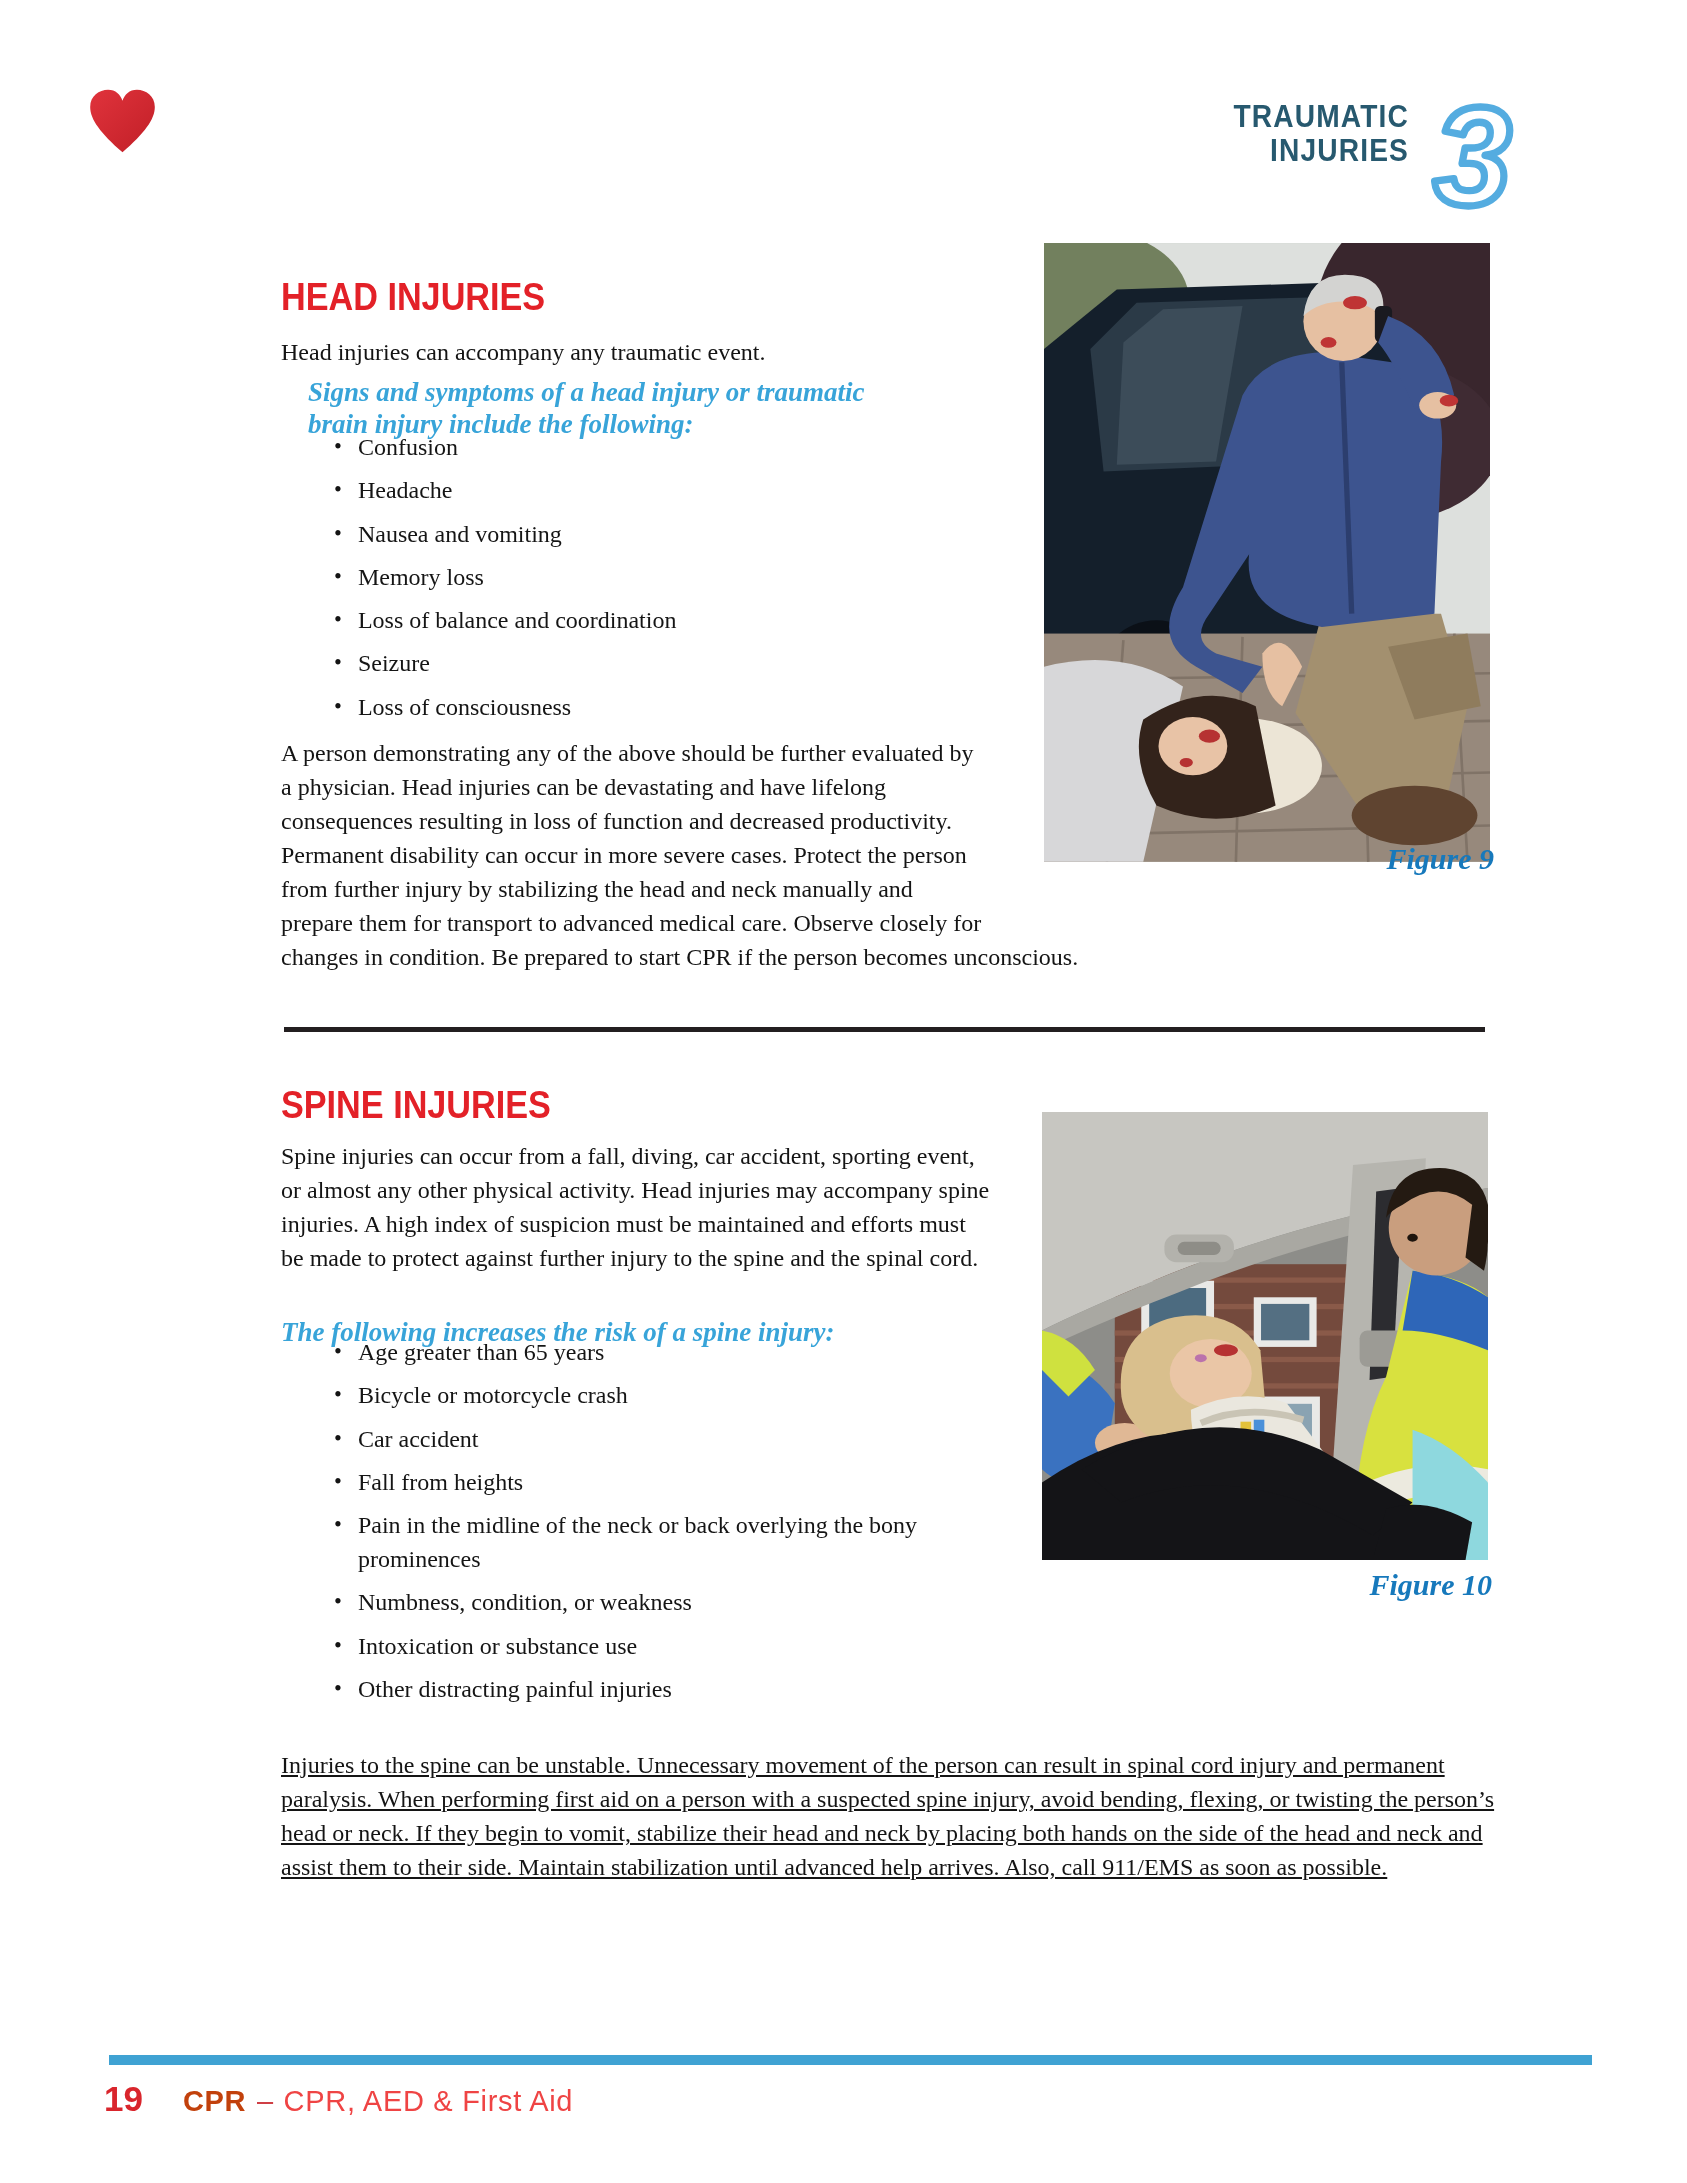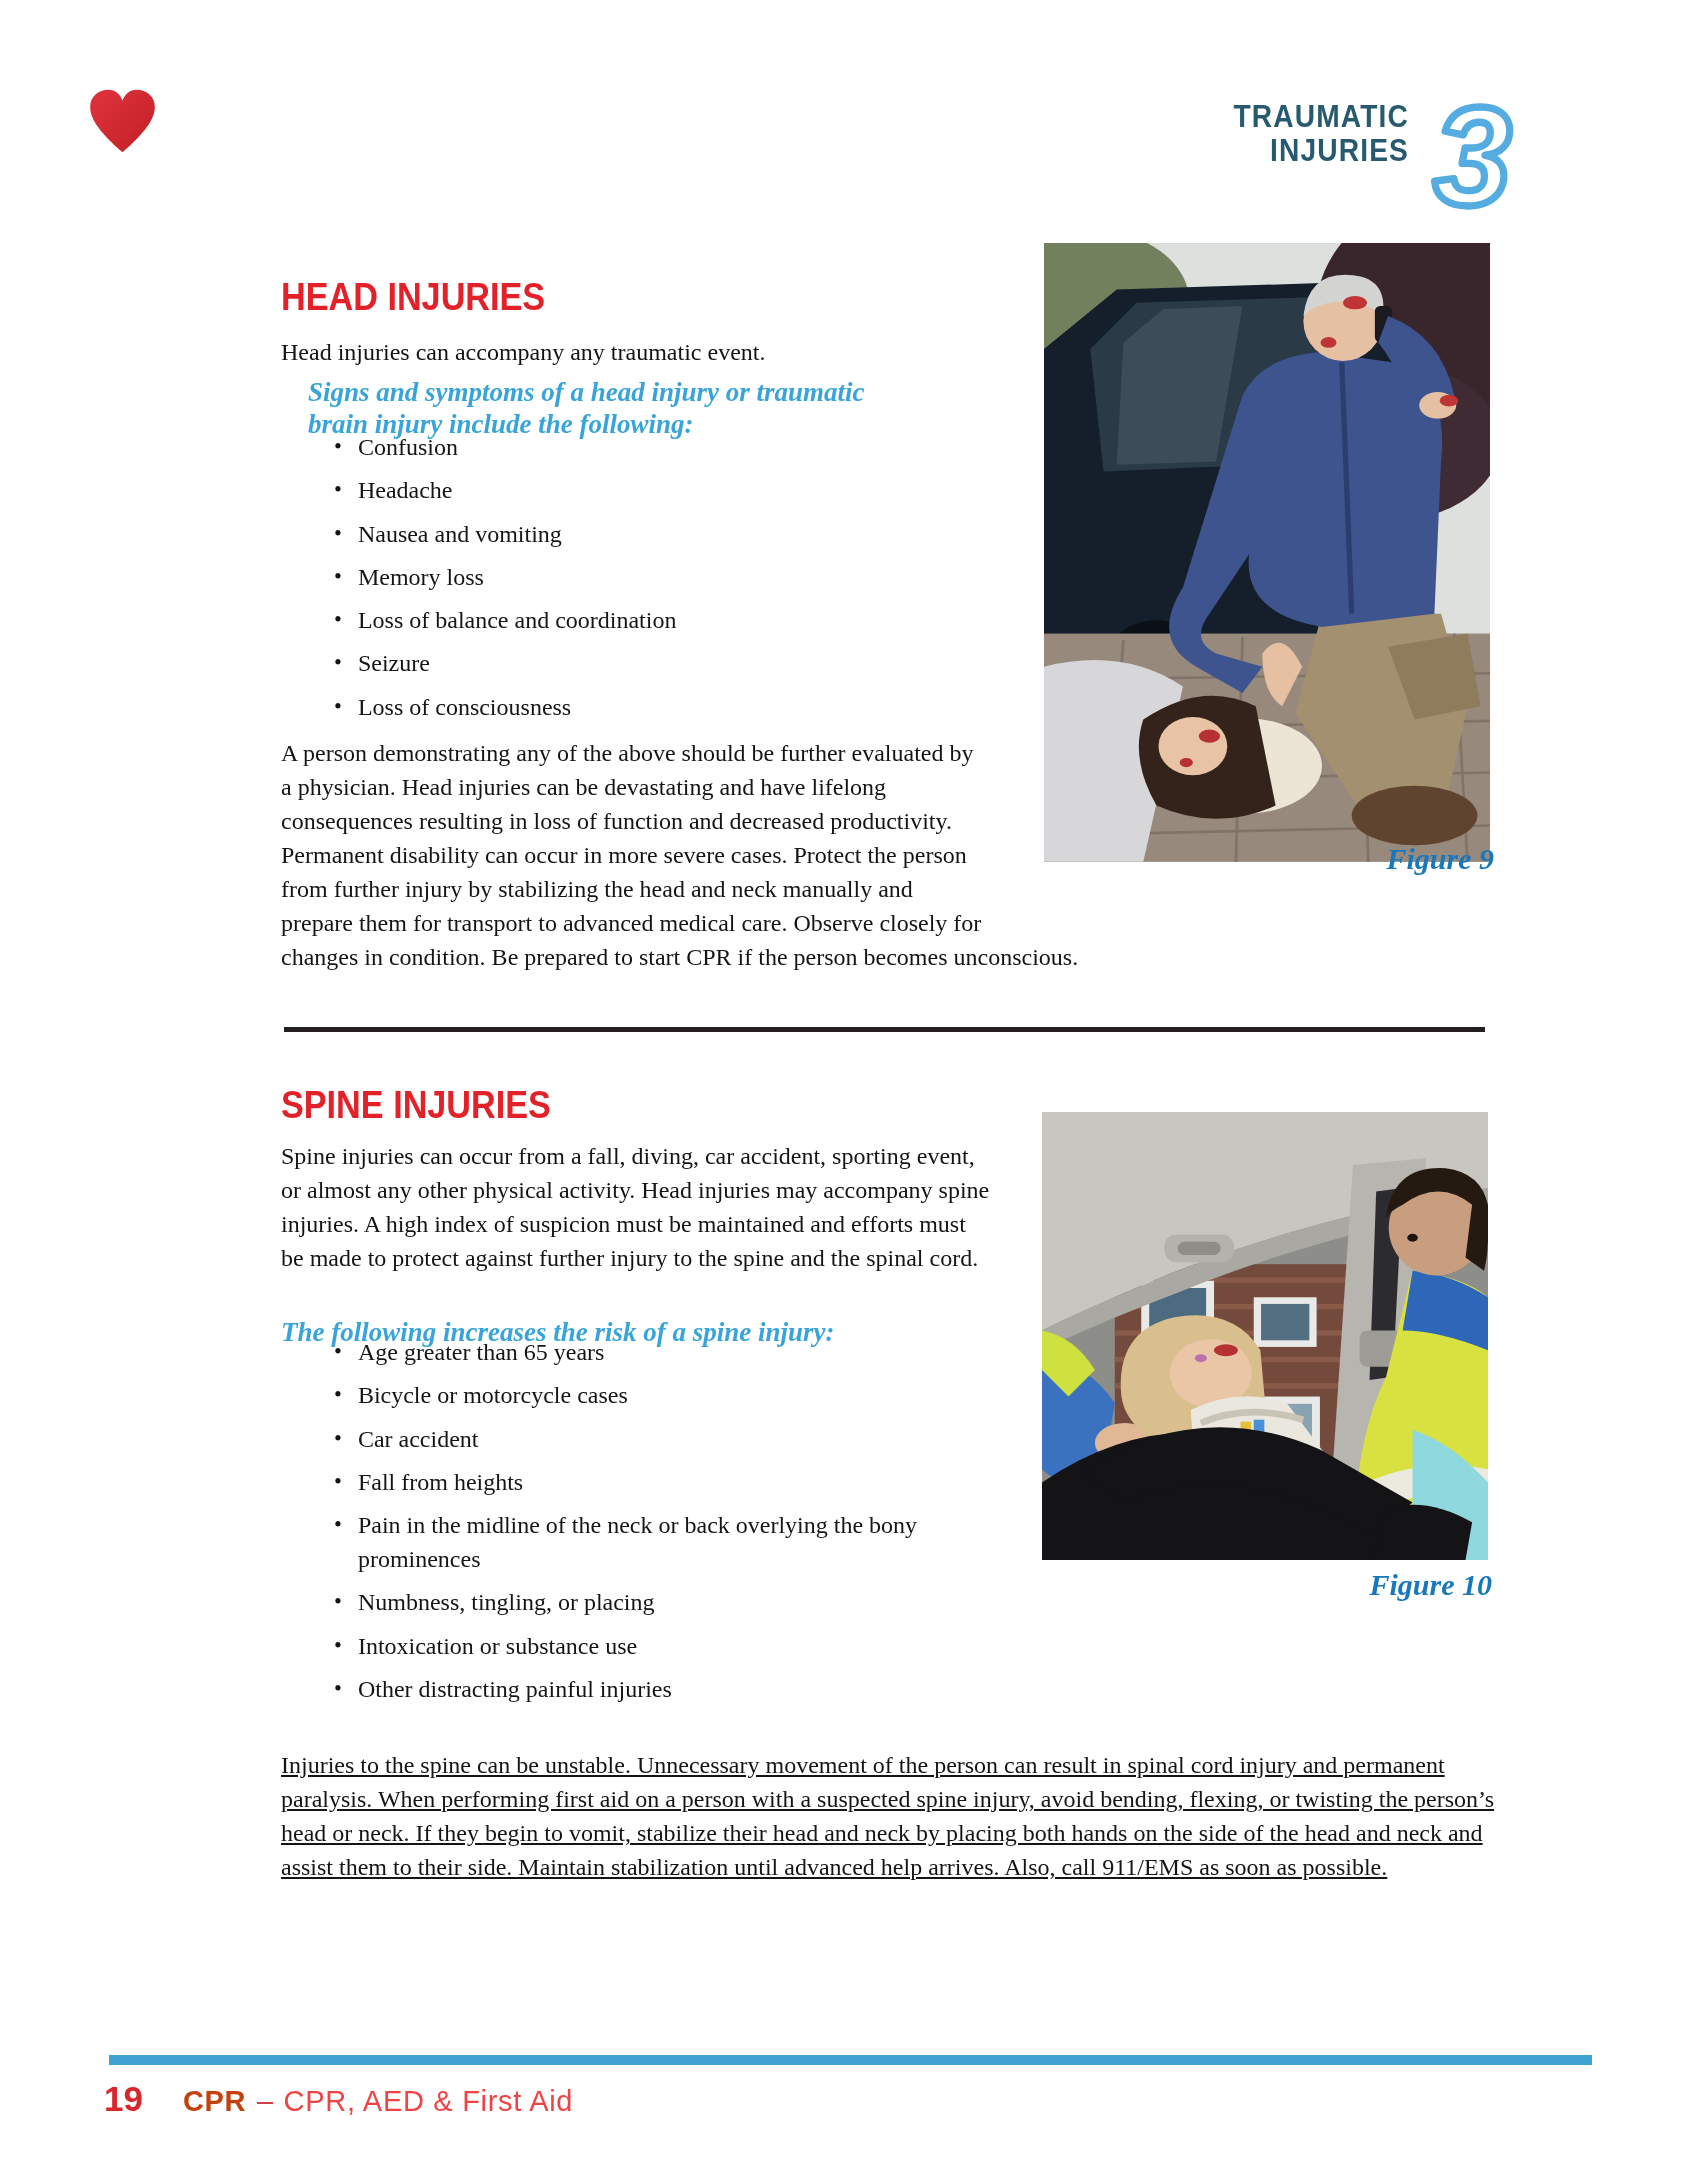--- a/index.html
+++ b/index.html
@@ -190,37 +190,37 @@
 
   <p class="subhead" id="spine-subhead">The following increases the risk of a spine injury:</p>
 
   <ul class="bullets" id="spine-bullets">
     <li>
         <span class="dot">•</span>
         <span>Age greater than 65 years</span>
       </li>
     <li>
         <span class="dot">•</span>
-        <span>Bicycle or motorcycle cases</span>
+        <span>Bicycle or motorcycle crash</span>
       </li>
     <li>
         <span class="dot">•</span>
         <span>Car accident</span>
       </li>
     <li>
         <span class="dot">•</span>
         <span>Fall from heights</span>
       </li>
     <li>
         <span class="dot">•</span>
         <span>Pain in the midline of the neck or back overlying the bony prominences</span>
       </li>
     <li>
         <span class="dot">•</span>
-        <span>Numbness, tingling, or placing</span>
+        <span>Numbness, condition, or weakness</span>
       </li>
     <li>
         <span class="dot">•</span>
         <span>Intoxication or substance use</span>
       </li>
     <li>
         <span class="dot">•</span>
         <span>Other distracting painful injuries</span>
       </li>
   </ul>

